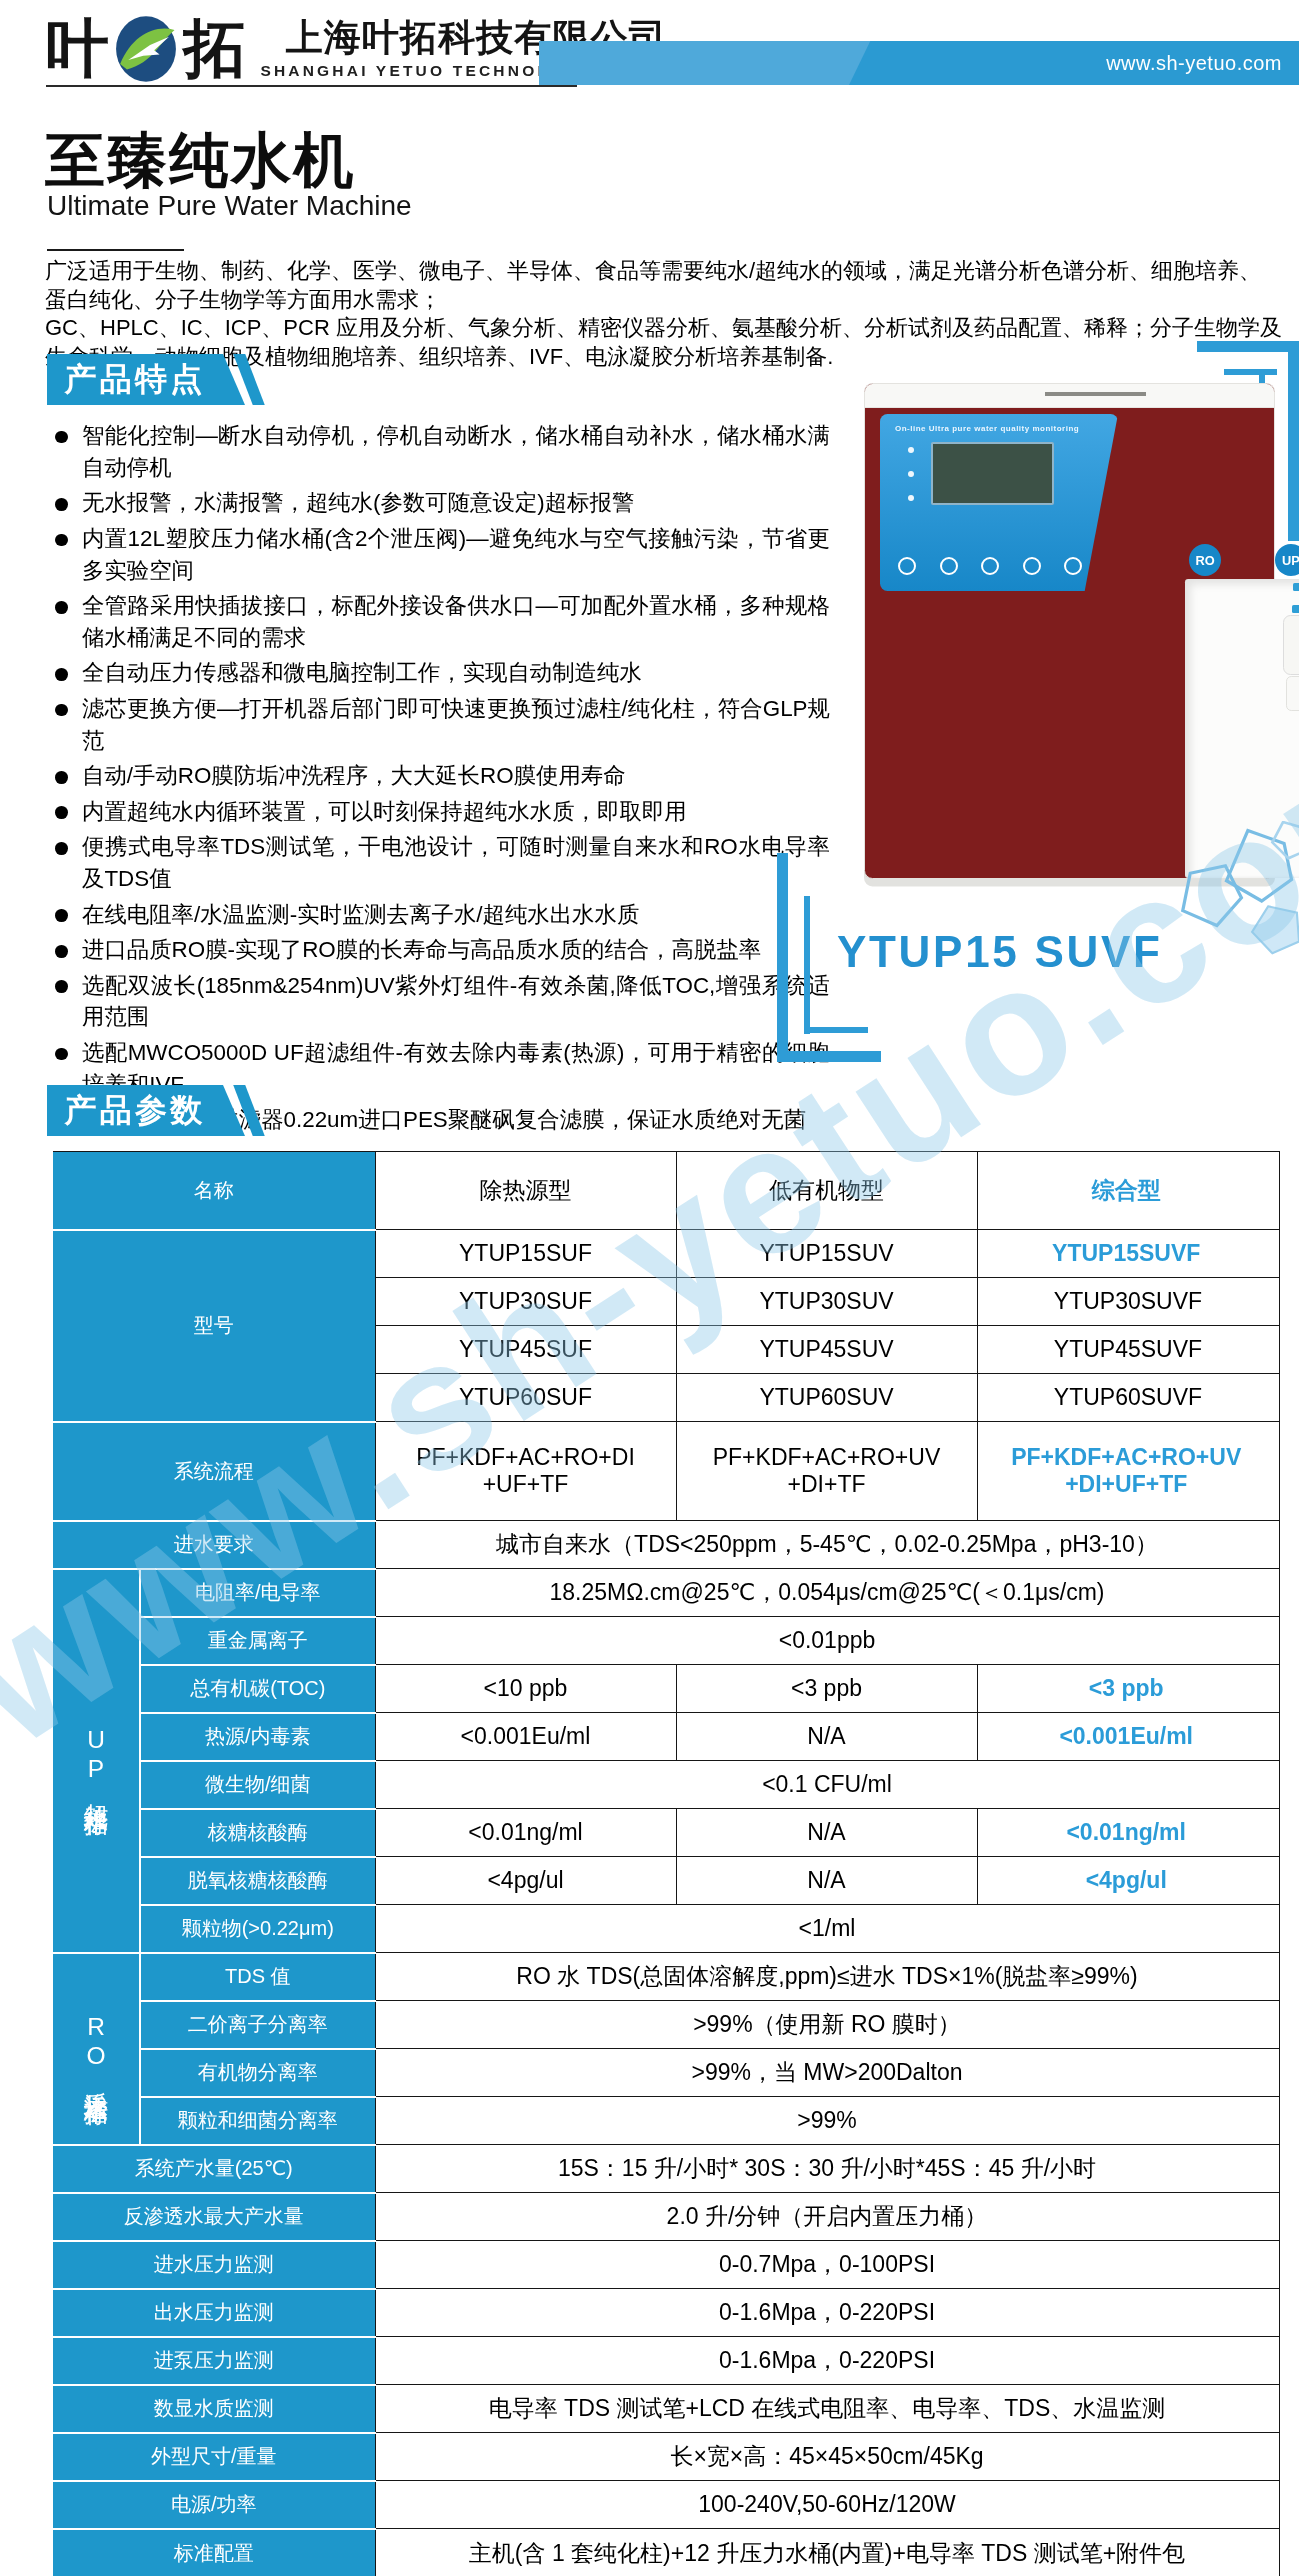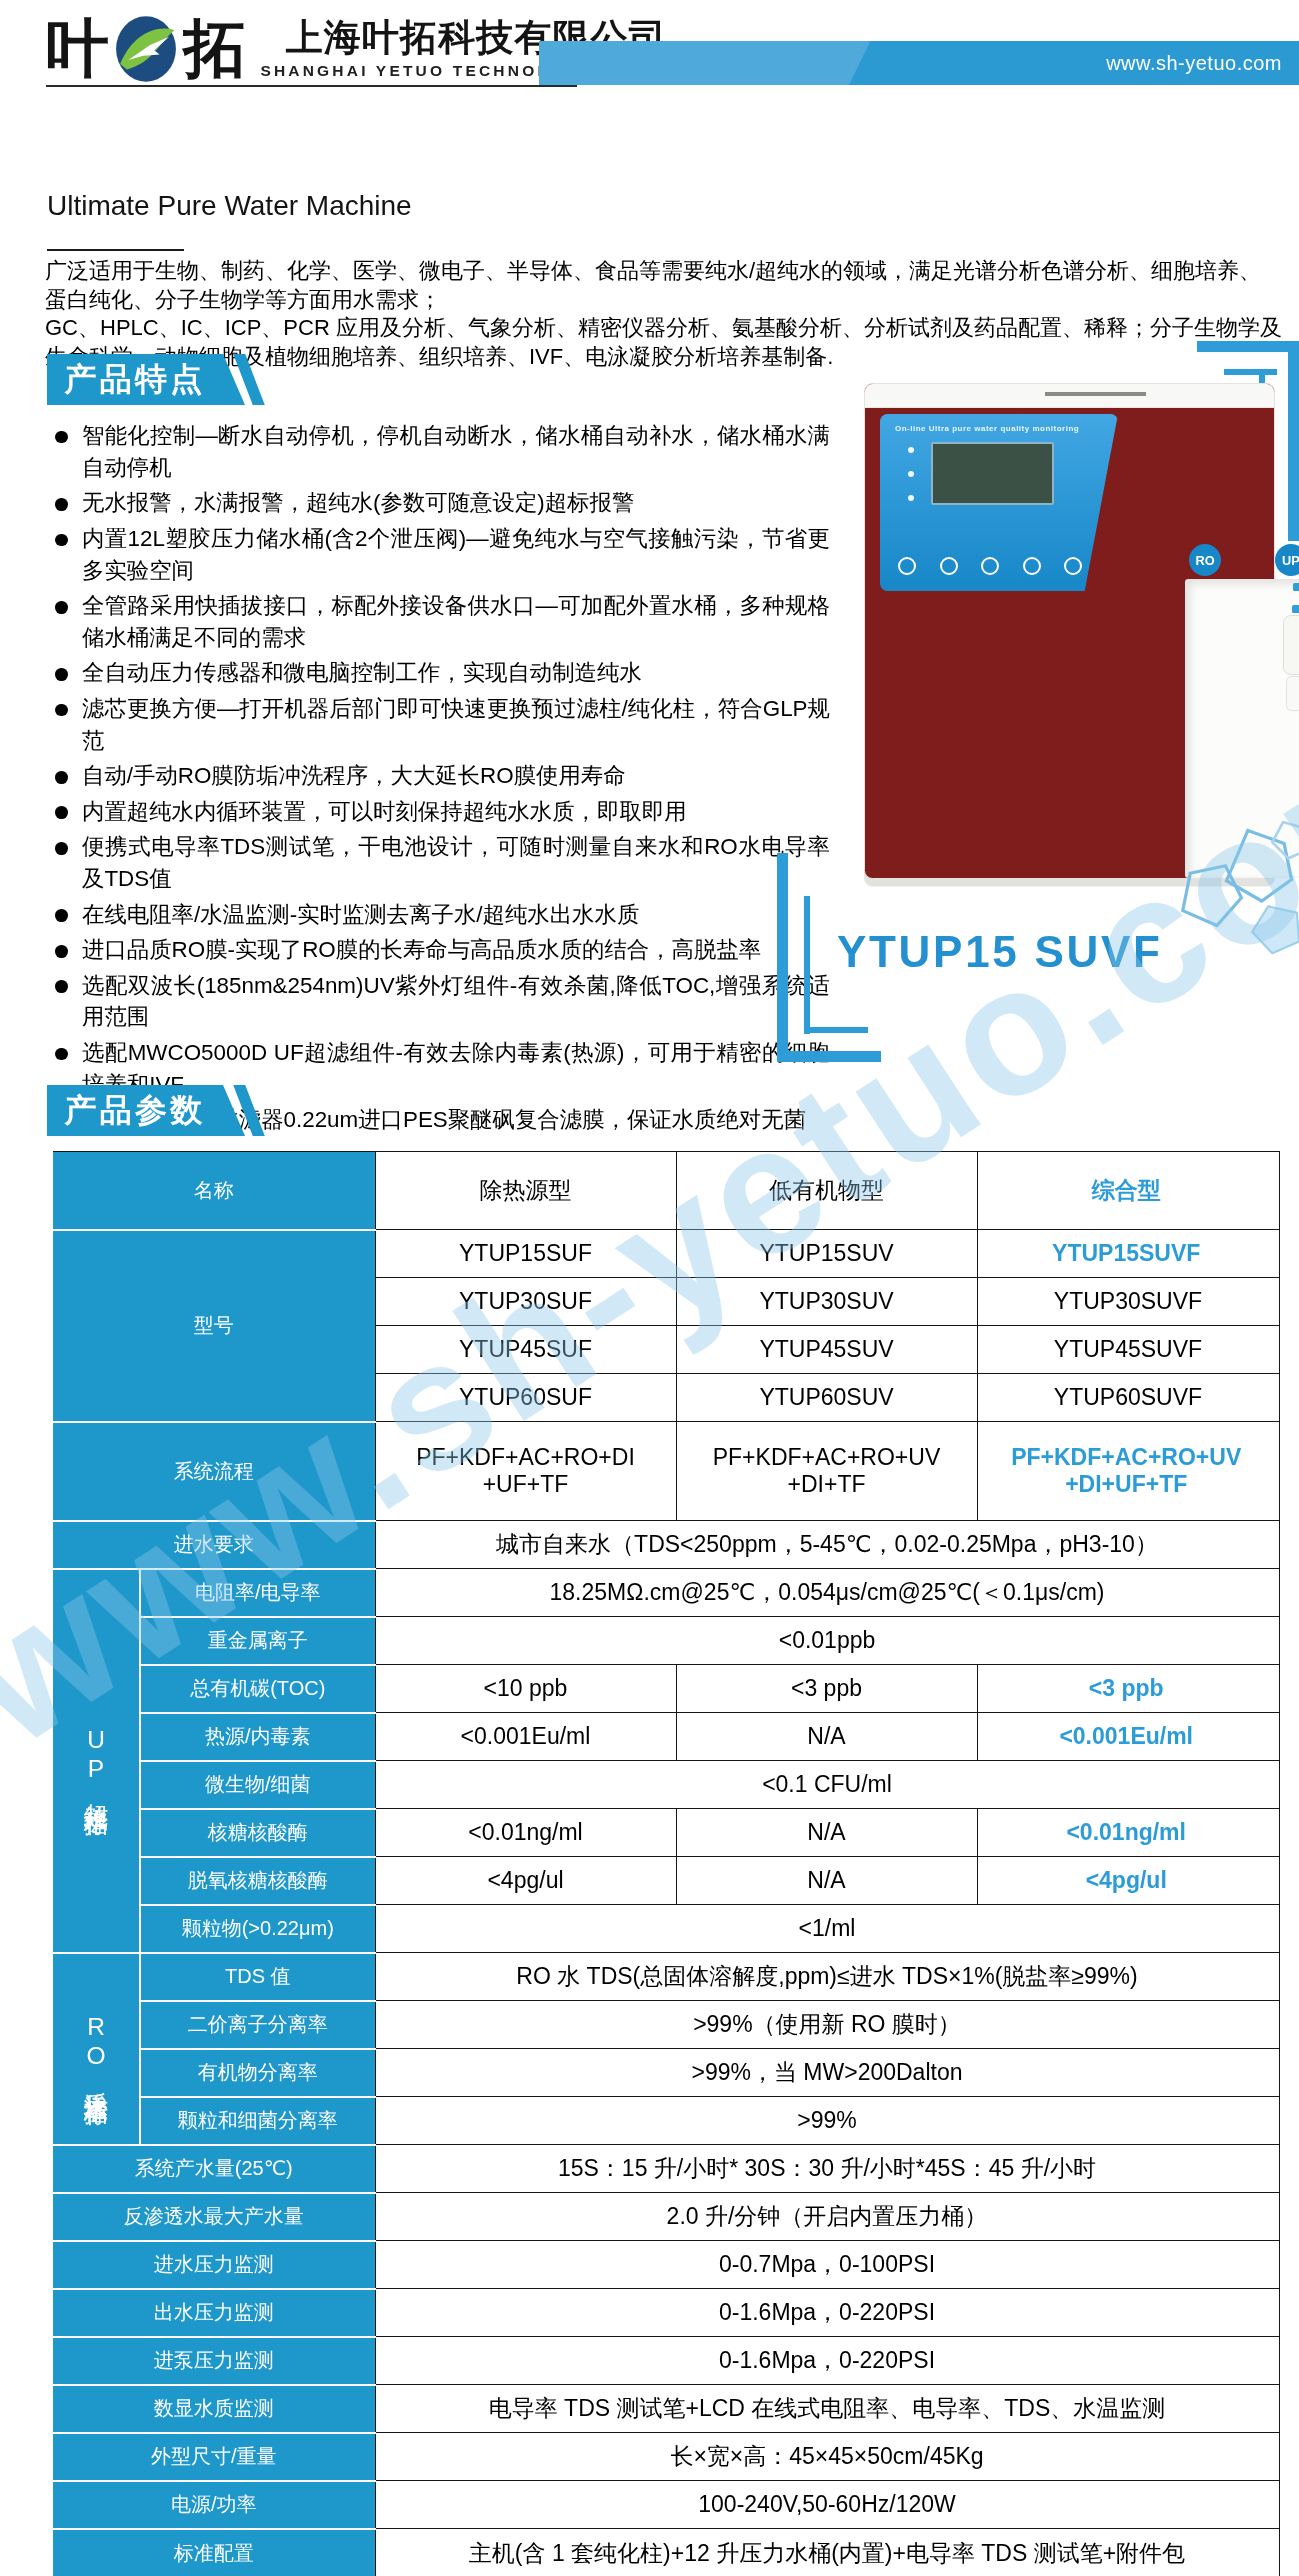--- a/index.html
+++ b/index.html
@@ -112,20 +112,21 @@
       <span class="company-cn">上海叶拓科技有限公司</span>
       <span class="company-en">SHANGHAI YETUO TECHNOLOGY CO.,LTD.</span>
     </div>
   </div>
   <div class="header-rule"></div>
   <div class="topbar">
     <div class="topbar-dark"></div>
     <div class="topbar-url">www.sh-yetuo.com</div>
   </div>
 
+  <div class="title-cn">至臻纯水机</div>
   <div class="title-en">Ultimate Pure Water Machine</div>
   <div class="title-rule"></div>
 
   <div class="intro">
     <p>广泛适用于生物、制药、化学、医学、微电子、半导体、食品等需要纯水/超纯水的领域，满足光谱分析色谱分析、细胞培养、蛋白纯化、分子生物学等方面用水需求；</p>
     <p>GC、HPLC、IC、ICP、PCR 应用及分析、气象分析、精密仪器分析、氨基酸分析、分析试剂及药品配置、稀释；分子生物学及生命科学、动物细胞及植物细胞培养、组织培养、IVF、电泳凝胶分析培养基制备.</p>
   </div>
 
   <div class="badge" id="badge-features">
     <div class="badge-main">

